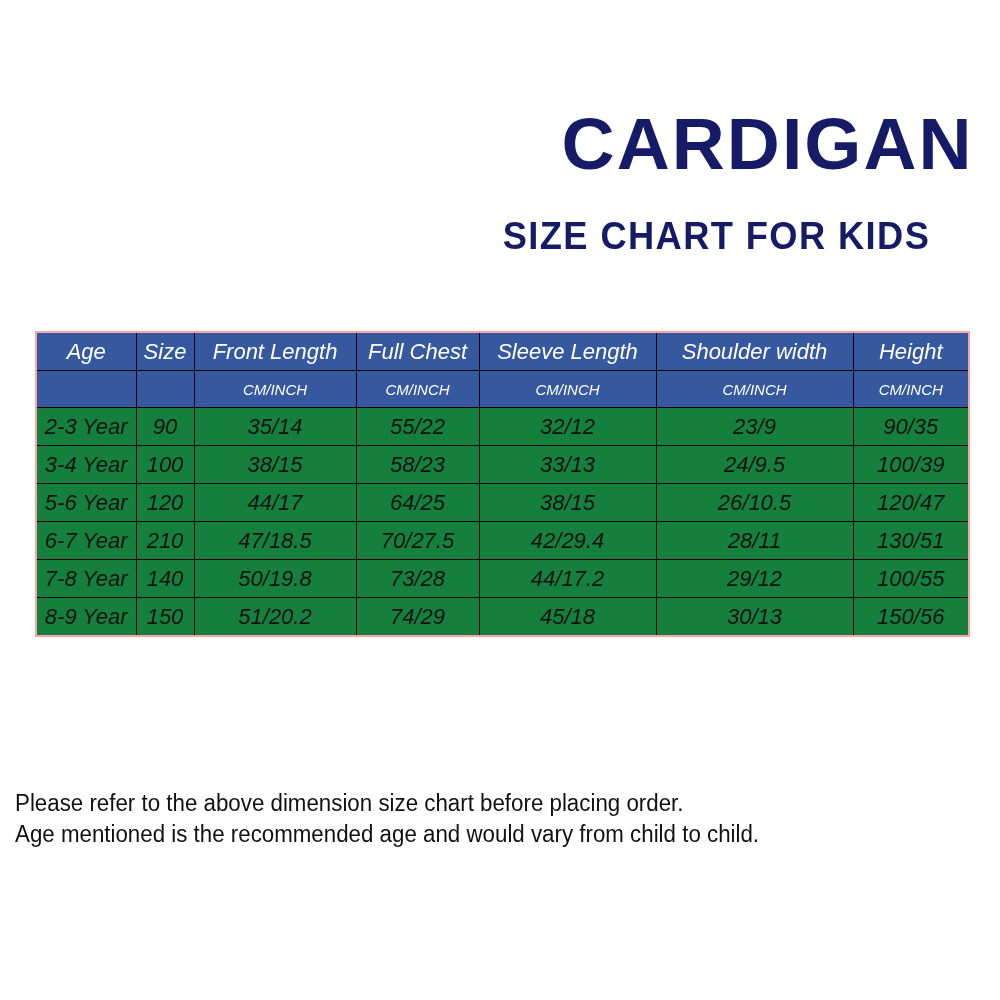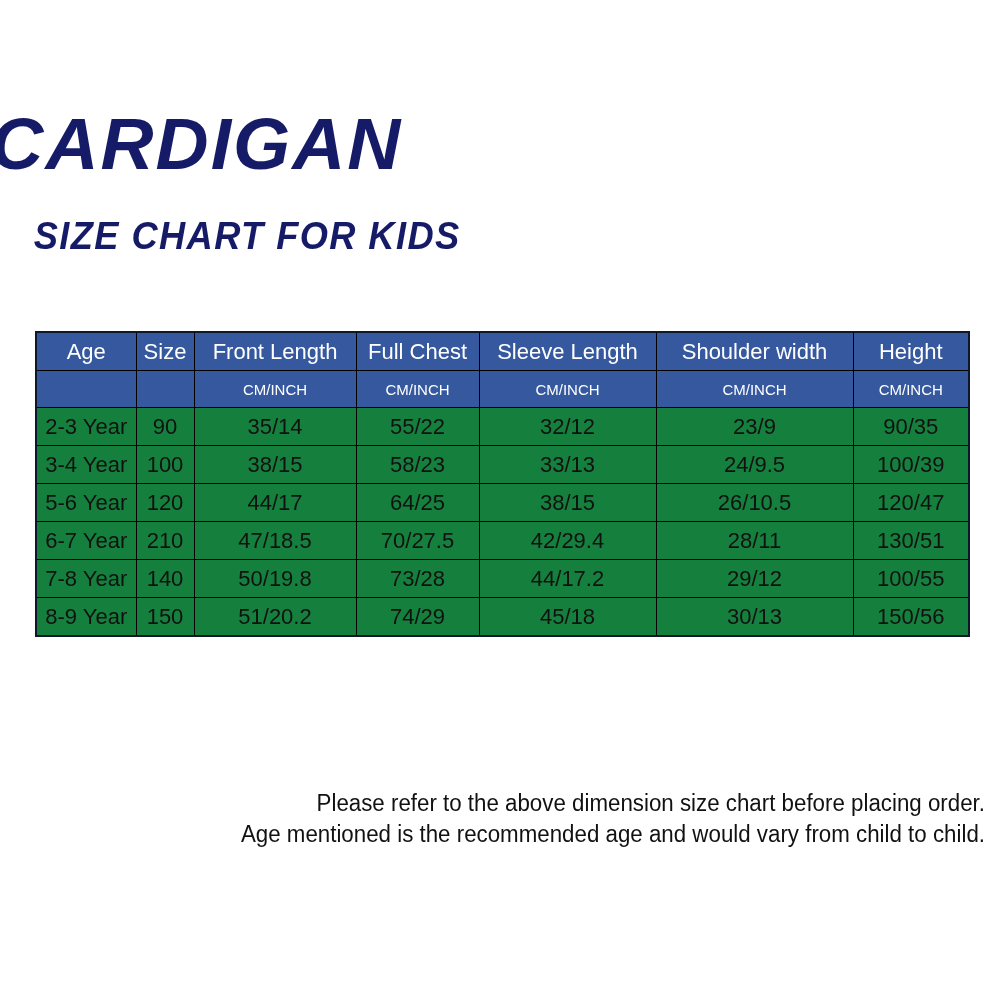--- a/index.html
+++ b/index.html
@@ -23,22 +23,21 @@
     background: #ffffff;
     box-sizing: border-box;
   }
 
   
   .title-block {
     position: absolute;
     top: 108px;
     left: 0;
     width: 964px;
-    text-align: left;
-    font-style: italic;
+    text-align: right;
   }
   .main-title {
     font-family: "Liberation Sans", sans-serif;
     font-size: 72px;
     font-weight: bold;
     letter-spacing: 2px;
     color: #151B66;
     line-height: 1.0;
     margin: 0;
     transform: scaleX(1.02);
@@ -59,21 +58,22 @@
   .table-wrap {
     position: absolute;
     left: 35px;
     top: 331px;
     width: 933px;
   }
   table.size-chart {
     border-collapse: collapse;
     width: 933px;
     table-layout: fixed;
-    border: 2px solid #0f172a;
+    border: 2px solid #fca5a5;
+    font-style: italic;
   }
   table.size-chart td,
   table.size-chart th {
     border: 1.5px solid #000000;
     text-align: center;
     vertical-align: middle;
     padding: 0;
     font-weight: normal;
   }
 
@@ -108,21 +108,21 @@
   col.c-sleeve   { width: 177px; }
   col.c-shoulder { width: 197px; }
   col.c-height   { width: 116px; }
 
   
   .note-block {
     position: absolute;
     left: 0;
     top: 788px;
     width: 1000px;
-    text-align: right;
+    text-align: left;
   }
   .note-line {
     font-family: "Liberation Sans", sans-serif;
     font-size: 23px;
     color: #111111;
     line-height: 31px;
     margin: 0;
     transform: scaleX(0.97);
     white-space: nowrap;
   }

